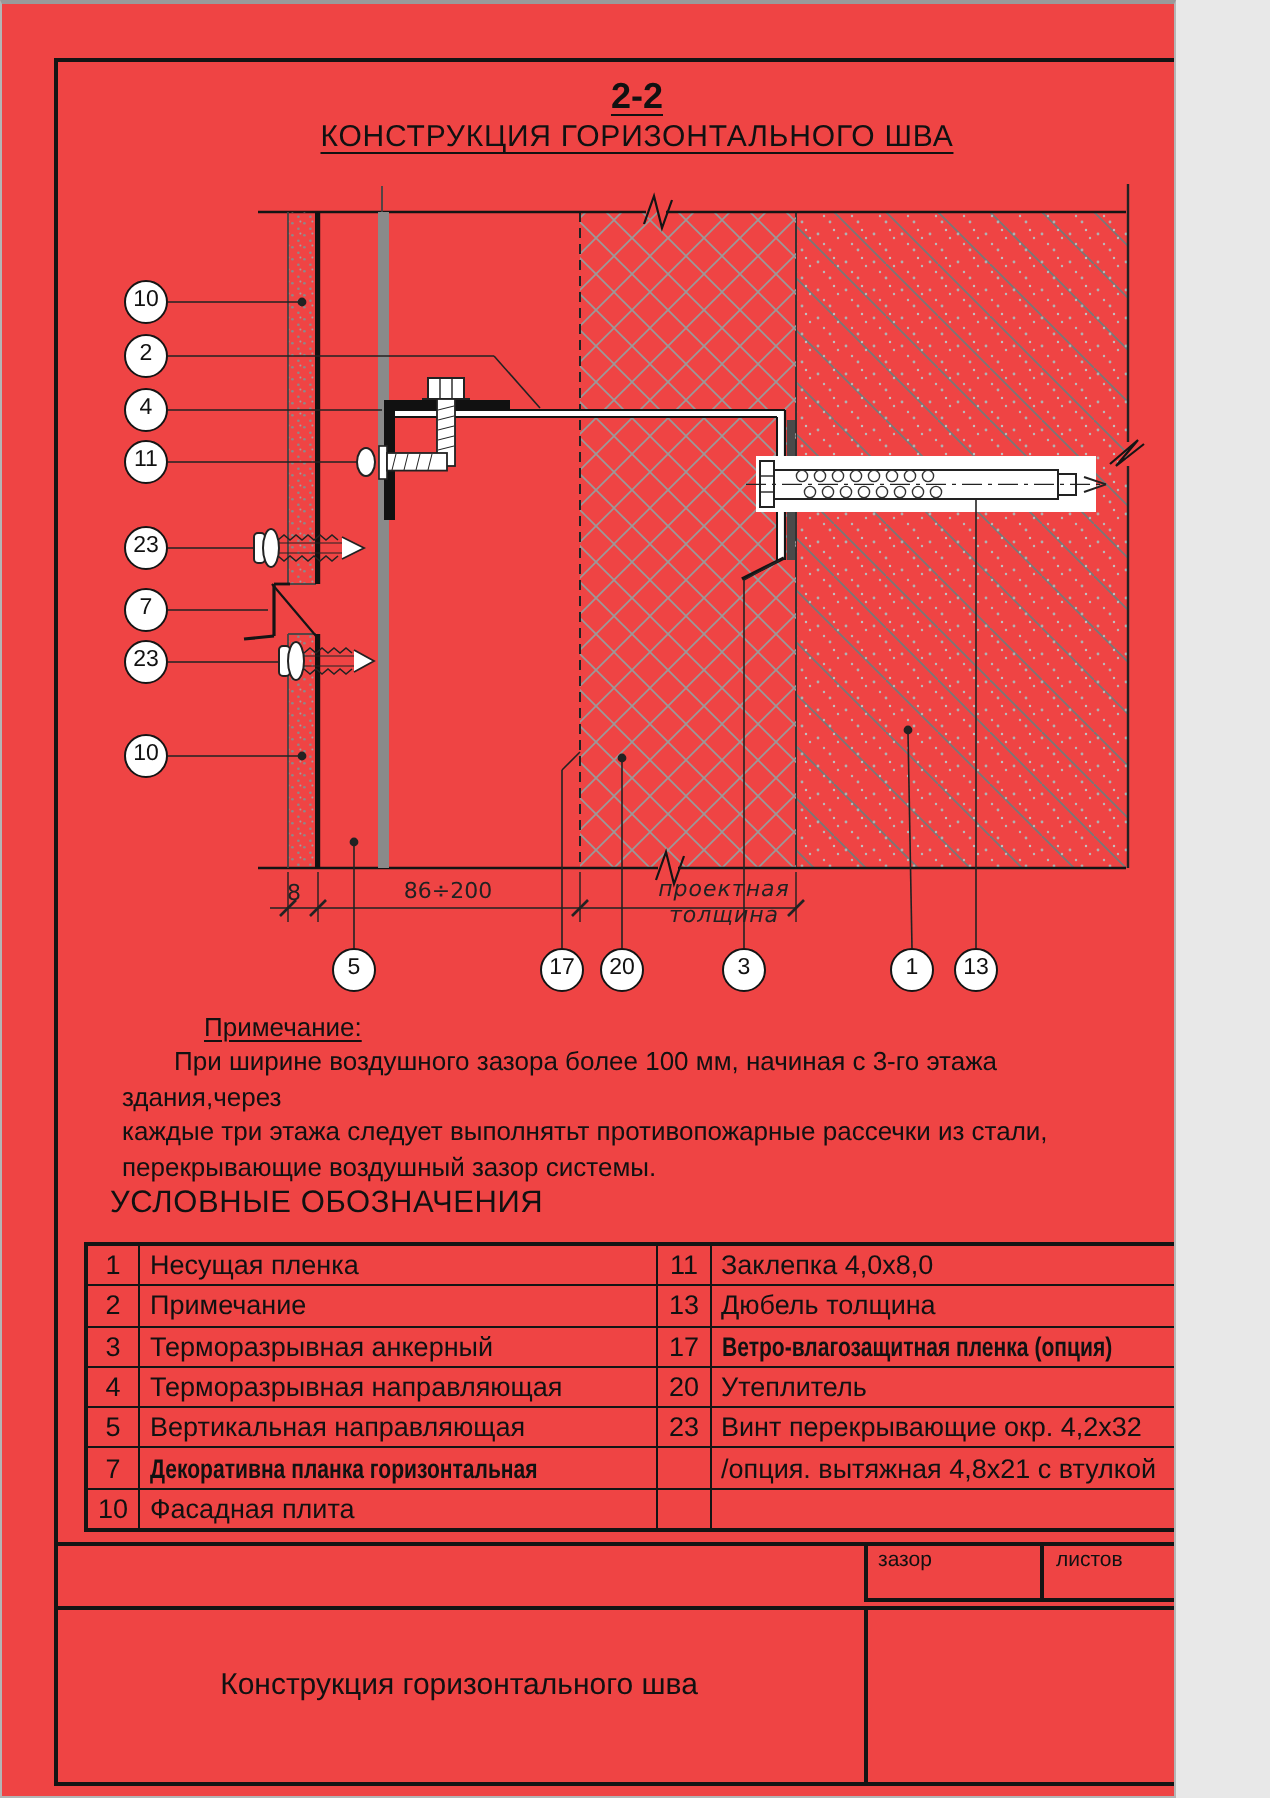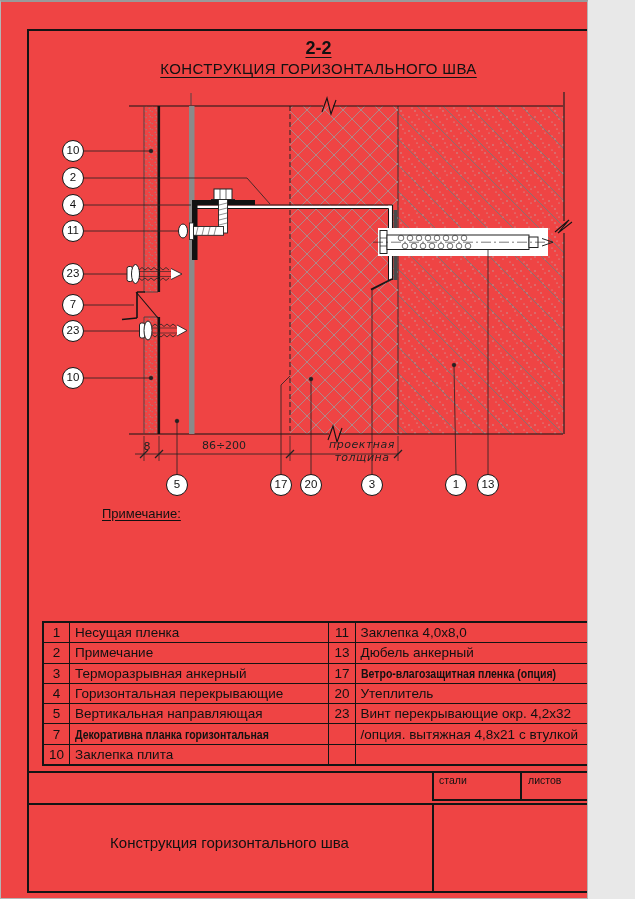--- a/index.html
+++ b/index.html
@@ -259,78 +259,82 @@
     <div class="callout" style="left:360px;top:472px">3</div>
     <div class="callout" style="left:444px;top:472px">1</div>
     <div class="callout" style="left:476px;top:472px">13</div>
   </div>
 
   <div class="dimtxt" style="left:136px;top:438px;width:20px">8</div>
   <div class="dimtxt" style="left:190px;top:437px;width:66px">86÷200</div>
   <div class="dimtxt it" style="left:299px;top:436px;width:124px">проектная толщина</div>
 
   <div class="abs note-h">Примечание:</div>
-
+  <p class="abs note-b">При ширине воздушного зазора более 100 мм, начиная с 3-го этажа здания,через
+каждые три этажа  следует выполнятьт противопожарные рассечки из стали,
+перекрывающие воздушный зазор системы.</p>
+
+  <div class="abs legend-h">УСЛОВНЫЕ ОБОЗНАЧЕНИЯ</div>
   <table class="legend">
     <colgroup>
         <col style="width:37px">
         <col style="width:237px">
         <col style="width:32px">
         <col style="width:258px">
       </colgroup>
     <tbody>
         <tr>
       <td class="num">1</td>
       <td>Несущая пленка</td>
       <td class="num">11</td>
       <td>Заклепка 4,0x8,0</td>
     </tr>
     <tr>
       <td class="num">2</td>
       <td>Примечание</td>
       <td class="num">13</td>
-      <td>Дюбель анкерный</td>
+      <td>Дюбель толщина</td>
     </tr>
     <tr>
       <td class="num">3</td>
       <td>Терморазрывная анкерный</td>
       <td class="num">17</td>
       <td><span class="cond">Ветро-влагозащитная пленка (опция)</span></td>
     </tr>
     <tr>
       <td class="num">4</td>
-      <td>Горизонтальная перекрывающие</td>
+      <td>Терморазрывная направляющая</td>
       <td class="num">20</td>
       <td>Утеплитель</td>
     </tr>
     <tr>
       <td class="num">5</td>
       <td>Вертикальная направляющая</td>
       <td class="num">23</td>
       <td>Винт перекрывающие окр. 4,2x32</td>
     </tr>
     <tr>
       <td class="num">7</td>
       <td><span class="cond">Декоративна планка горизонтальная</span></td>
       <td class="num"></td>
       <td>/опция. вытяжная 4,8x21 с втулкой</td>
     </tr>
     <tr>
       <td class="num">10</td>
-      <td>Заклепка плита</td>
+      <td>Фасадная плита</td>
       <td class="num"></td>
       <td></td>
     </tr>
   </tbody>
     </table>
 
   <div>
     <div class="tb-line" style="left:26px;top:769px;width:582px;height:2px"></div>
     <div class="tb-line" style="left:431px;top:769px;width:1.5px;height:29px"></div>
     <div class="tb-line" style="left:519px;top:769px;width:1.5px;height:29px"></div>
     <div class="tb-line" style="left:431px;top:797px;width:177px;height:1.5px"></div>
     <div class="tb-line" style="left:26px;top:801px;width:582px;height:2px"></div>
     <div class="tb-line" style="left:431px;top:801px;width:2px;height:90px"></div>
-    <div class="tb-small" style="left:438px;top:772px">стали</div>
+    <div class="tb-small" style="left:438px;top:772px">зазор</div>
     <div class="tb-small" style="left:527px;top:772px">листов</div>
     <div class="tb-title">Конструкция горизонтального шва</div>
   </div>
 </div>
 
 </body></html>

